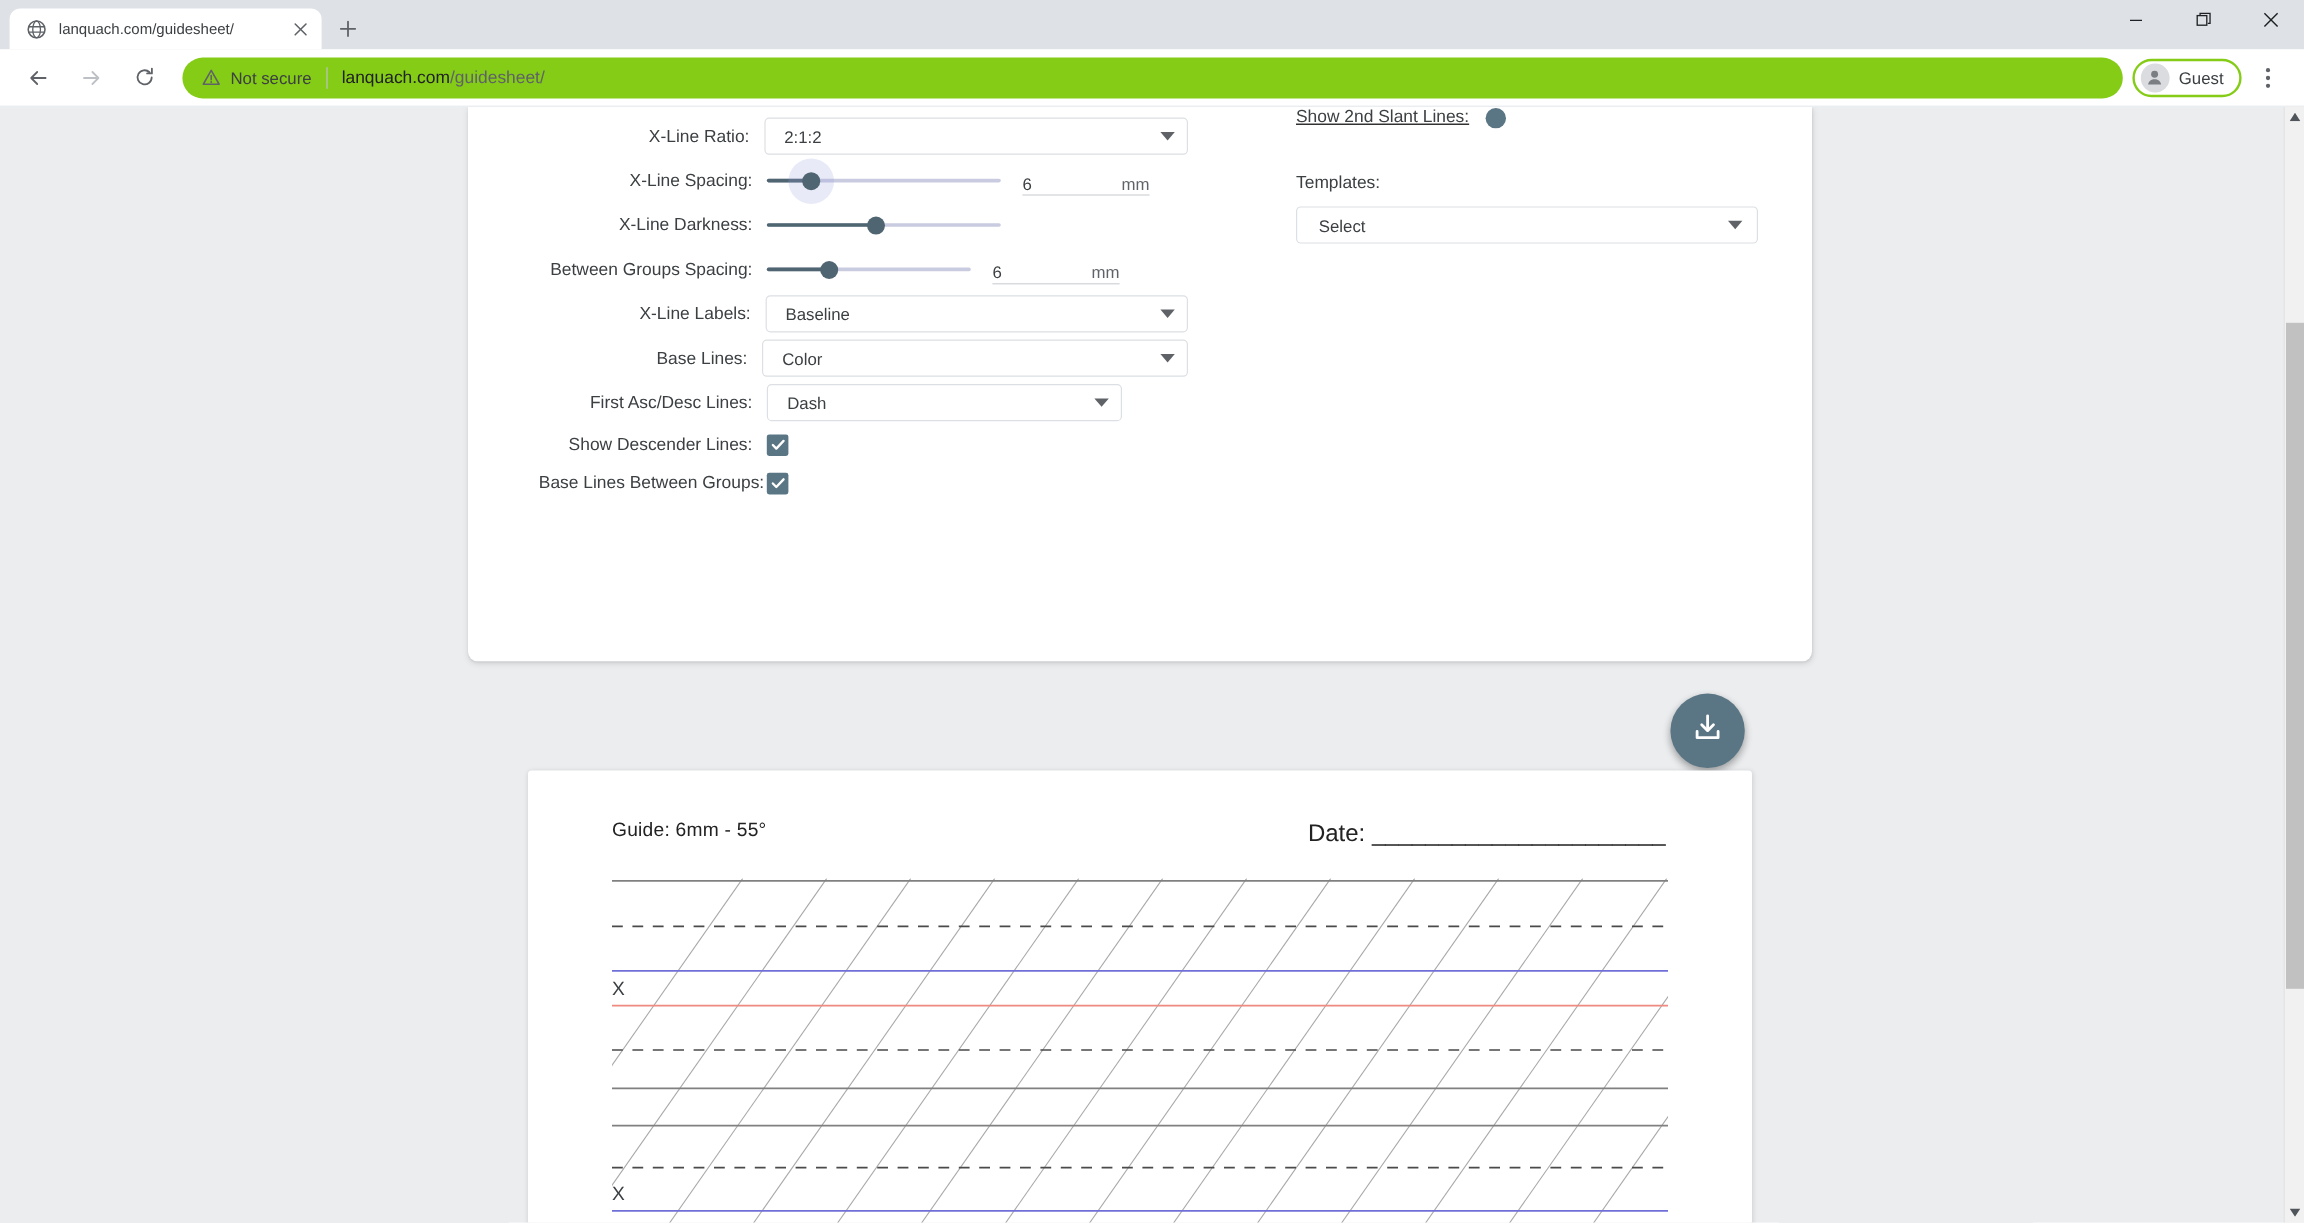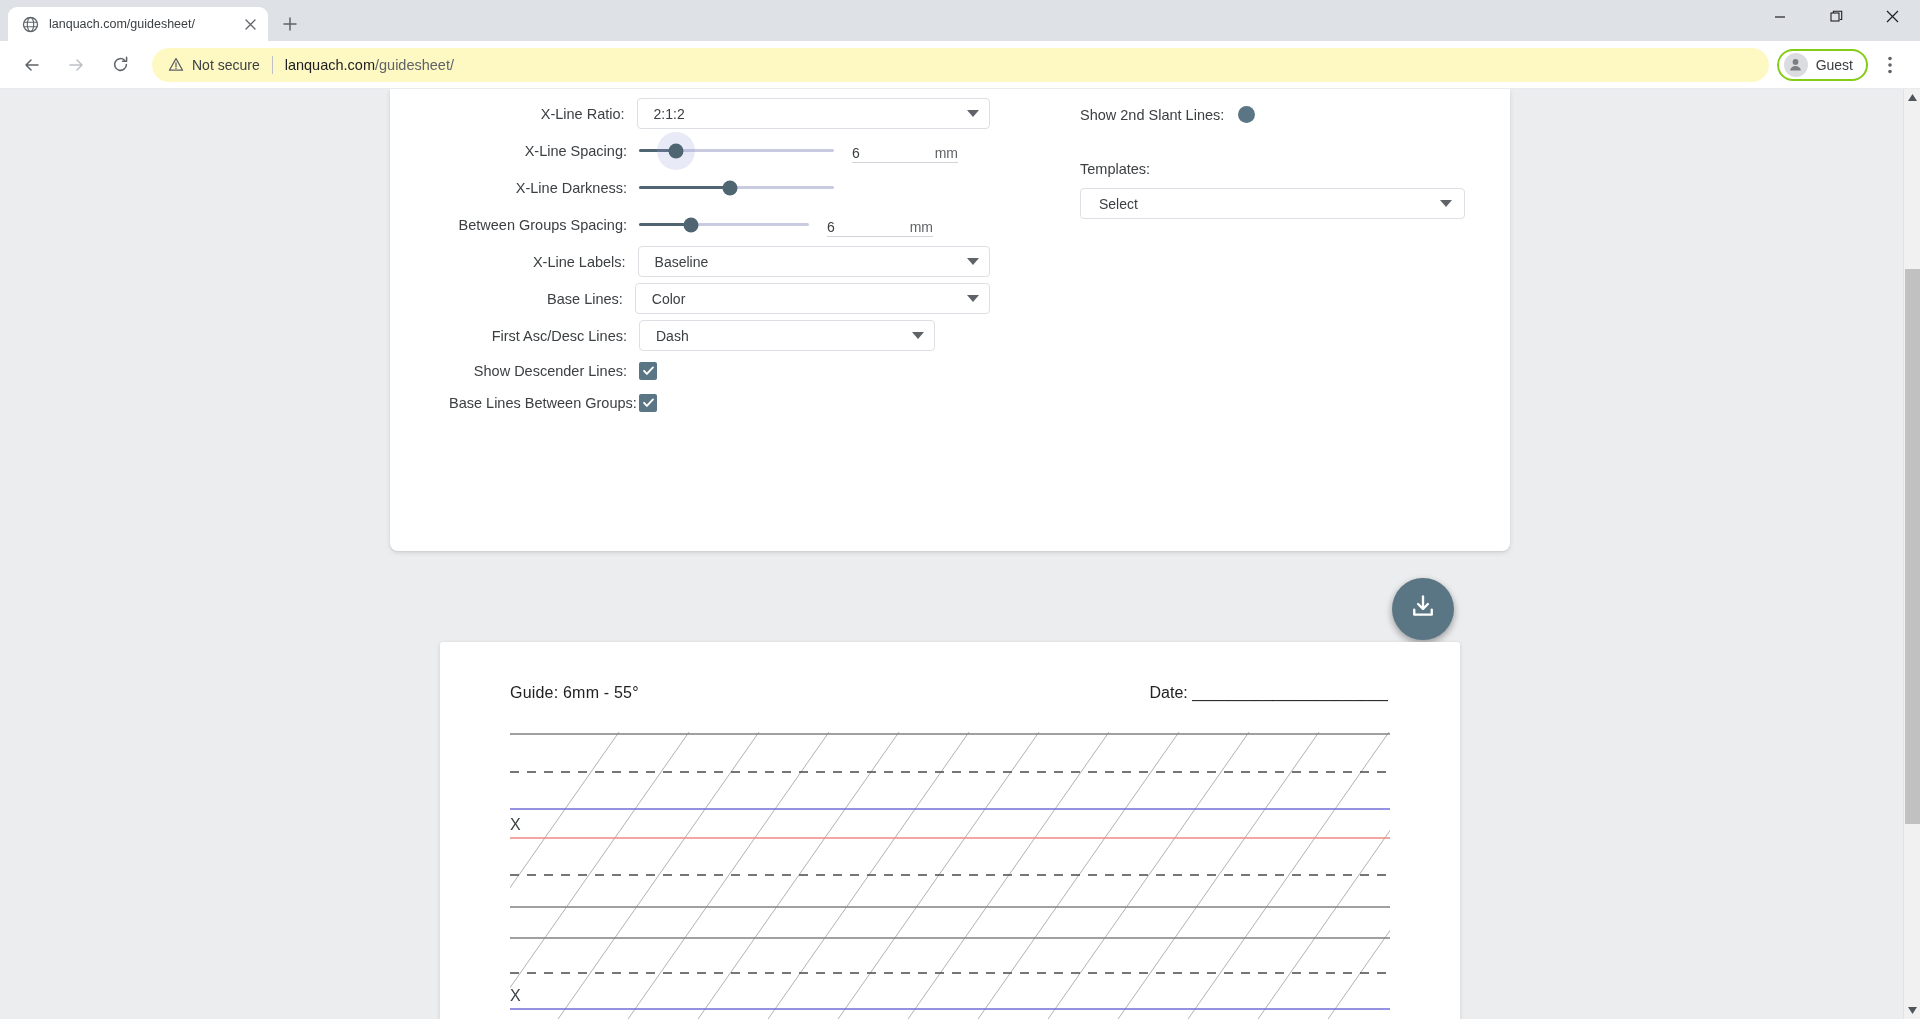--- a/index.html
+++ b/index.html
@@ -61,21 +61,21 @@
     border-bottom: 1px solid #e8eaed;
   }
   .navbtn {
     width: 34px; height: 34px; margin: 0 5px;
     display: flex; align-items: center; justify-content: center;
     border-radius: 50%; color: #5f6368;
   }
   .navbtn.disabled { color: #bdc1c6; }
   .navbtn svg { display:block; }
   .omnibox {
-    flex: 1 1 auto; height: 34px; background: #fef9c3;
+    flex: 1 1 auto; height: 34px; background: #84cc16;
     border-radius: 17px; display: flex; align-items: center;
     padding: 0 16px; margin: 0 8px 0 10px;
   }
   .omni-warn-icon { color: #5f6368; display:flex; align-items:center; margin-right: 8px;}
   .omni-warn-text { font-size: 14px; color: #3c4043; }
   .omni-sep { width:1px; height: 18px; background: #bdc1c6; margin: 0 12px; }
   .omni-url { font-size: 14.5px; color: #202124; }
   .omni-url .gray { color: #5f6368; }
   .profile {
     height: 32px; display: flex; align-items: center;
@@ -179,22 +179,22 @@
   .cbox {
     width: 18px; height: 18px; border-radius: 2px;
     display: flex; align-items: center; justify-content: center;
   }
   .cbox.on { background: #5a7684; }
   .cbox.off { background: #fff; border: 2px solid #5a7684; }
   .cbox svg { display:block; }
 
   
   .cut-row {
-    display: flex; align-items: flex-end; height: 18px;
-    overflow: hidden; margin-top: 16px;
+    display: flex; align-items: center; height: 18px;
+    overflow: hidden; margin-top: 0px; text-decoration: underline;
   }
   .cut-row .row-label { font-size: 14.5px; color: #3c4043; }
   .toggle-peek {
     width: 17px; height: 17px; border-radius: 50%;
     background: #5a7684; margin-left: 14px;
   }
   .templates-title { font-size: 14.5px; color: #3c4043; margin-top: 38px; }
   .templates-select {
     margin-top: 11px; width: 385px; height: 31px;
     border: 1px solid #dcdfe3; border-radius: 4px; background:#fff;
@@ -219,21 +219,21 @@
     box-shadow: 0 1px 4px rgba(0,0,0,.13);
     overflow: hidden;
   }
   .sheet-head {
     position: absolute; left: 0; top: 42px; width: 100%;
     display:flex; justify-content: space-between;
     padding: 0 72px 0 70px;
     font-family: "Liberation Sans", sans-serif;
   }
   .sheet-head .g { font-size: 16px; color: #222; letter-spacing:.2px; }
-  .sheet-head .d { font-size: 16px; color: #222; }
+  .sheet-head .d { font-size: 20px; color: #222; }
   .grid-area {
     position: absolute; left: 70px; top: 90px;
     width: 880px; height: 370px;
   }
   .grid-area svg { display:block; }
   .xlabel {
     position: absolute; font-size: 16px; color: #3c4043;
     font-family: "Liberation Sans", sans-serif;
   }
 </style>

